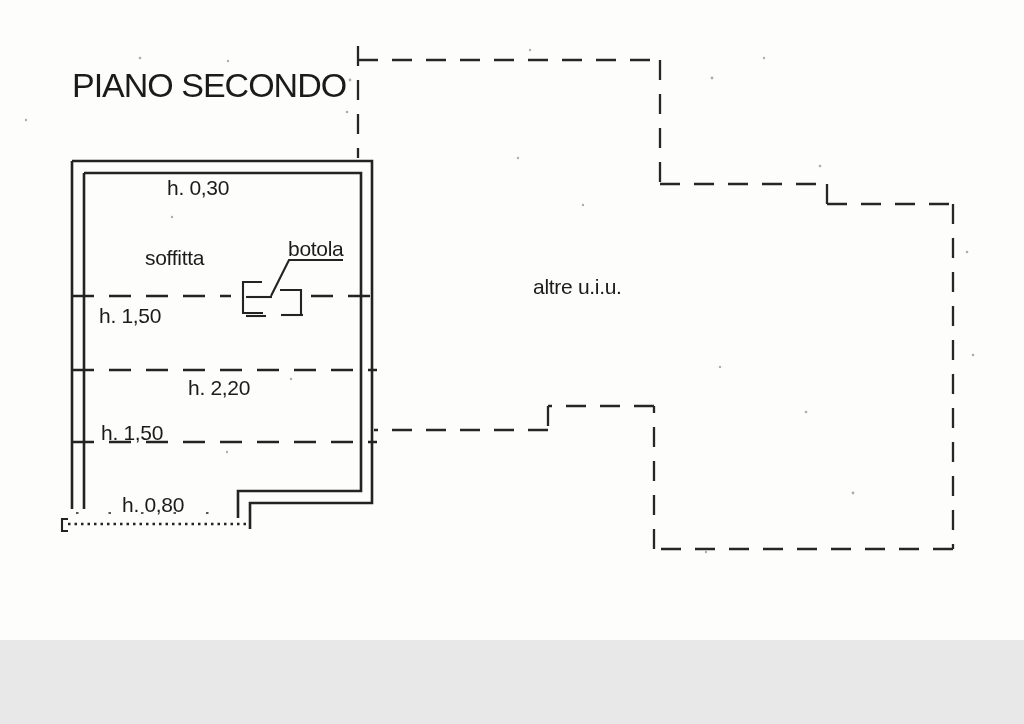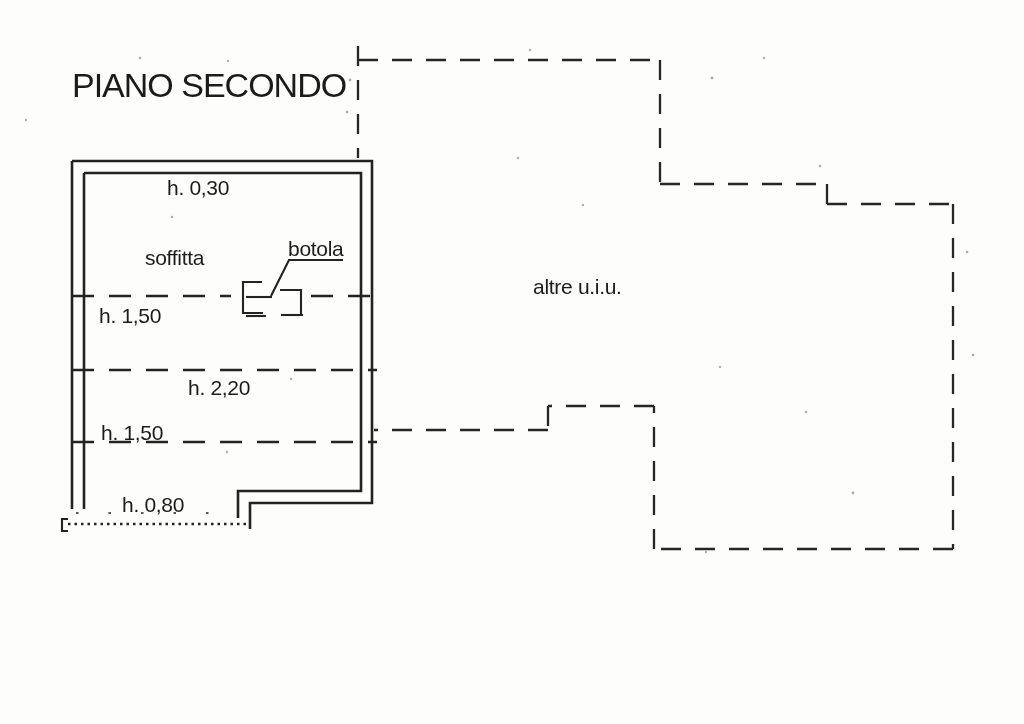--- a/index.html
+++ b/index.html
@@ -3,21 +3,21 @@
 <meta charset="utf-8">
 <style>
   html, body {
     margin: 0;
     padding: 0;
     background: #e8e8e8;
   }
   .page {
     position: relative;
     width: 1024px;
-    height: 724px;
+    height: 640px;
     background: #fdfdfb;
     overflow: hidden;
     font-family: "Liberation Sans", sans-serif;
   }
   svg.plan {
     position: absolute;
     inset: 0;
     width: 1024px;
     height: 724px;
   }

